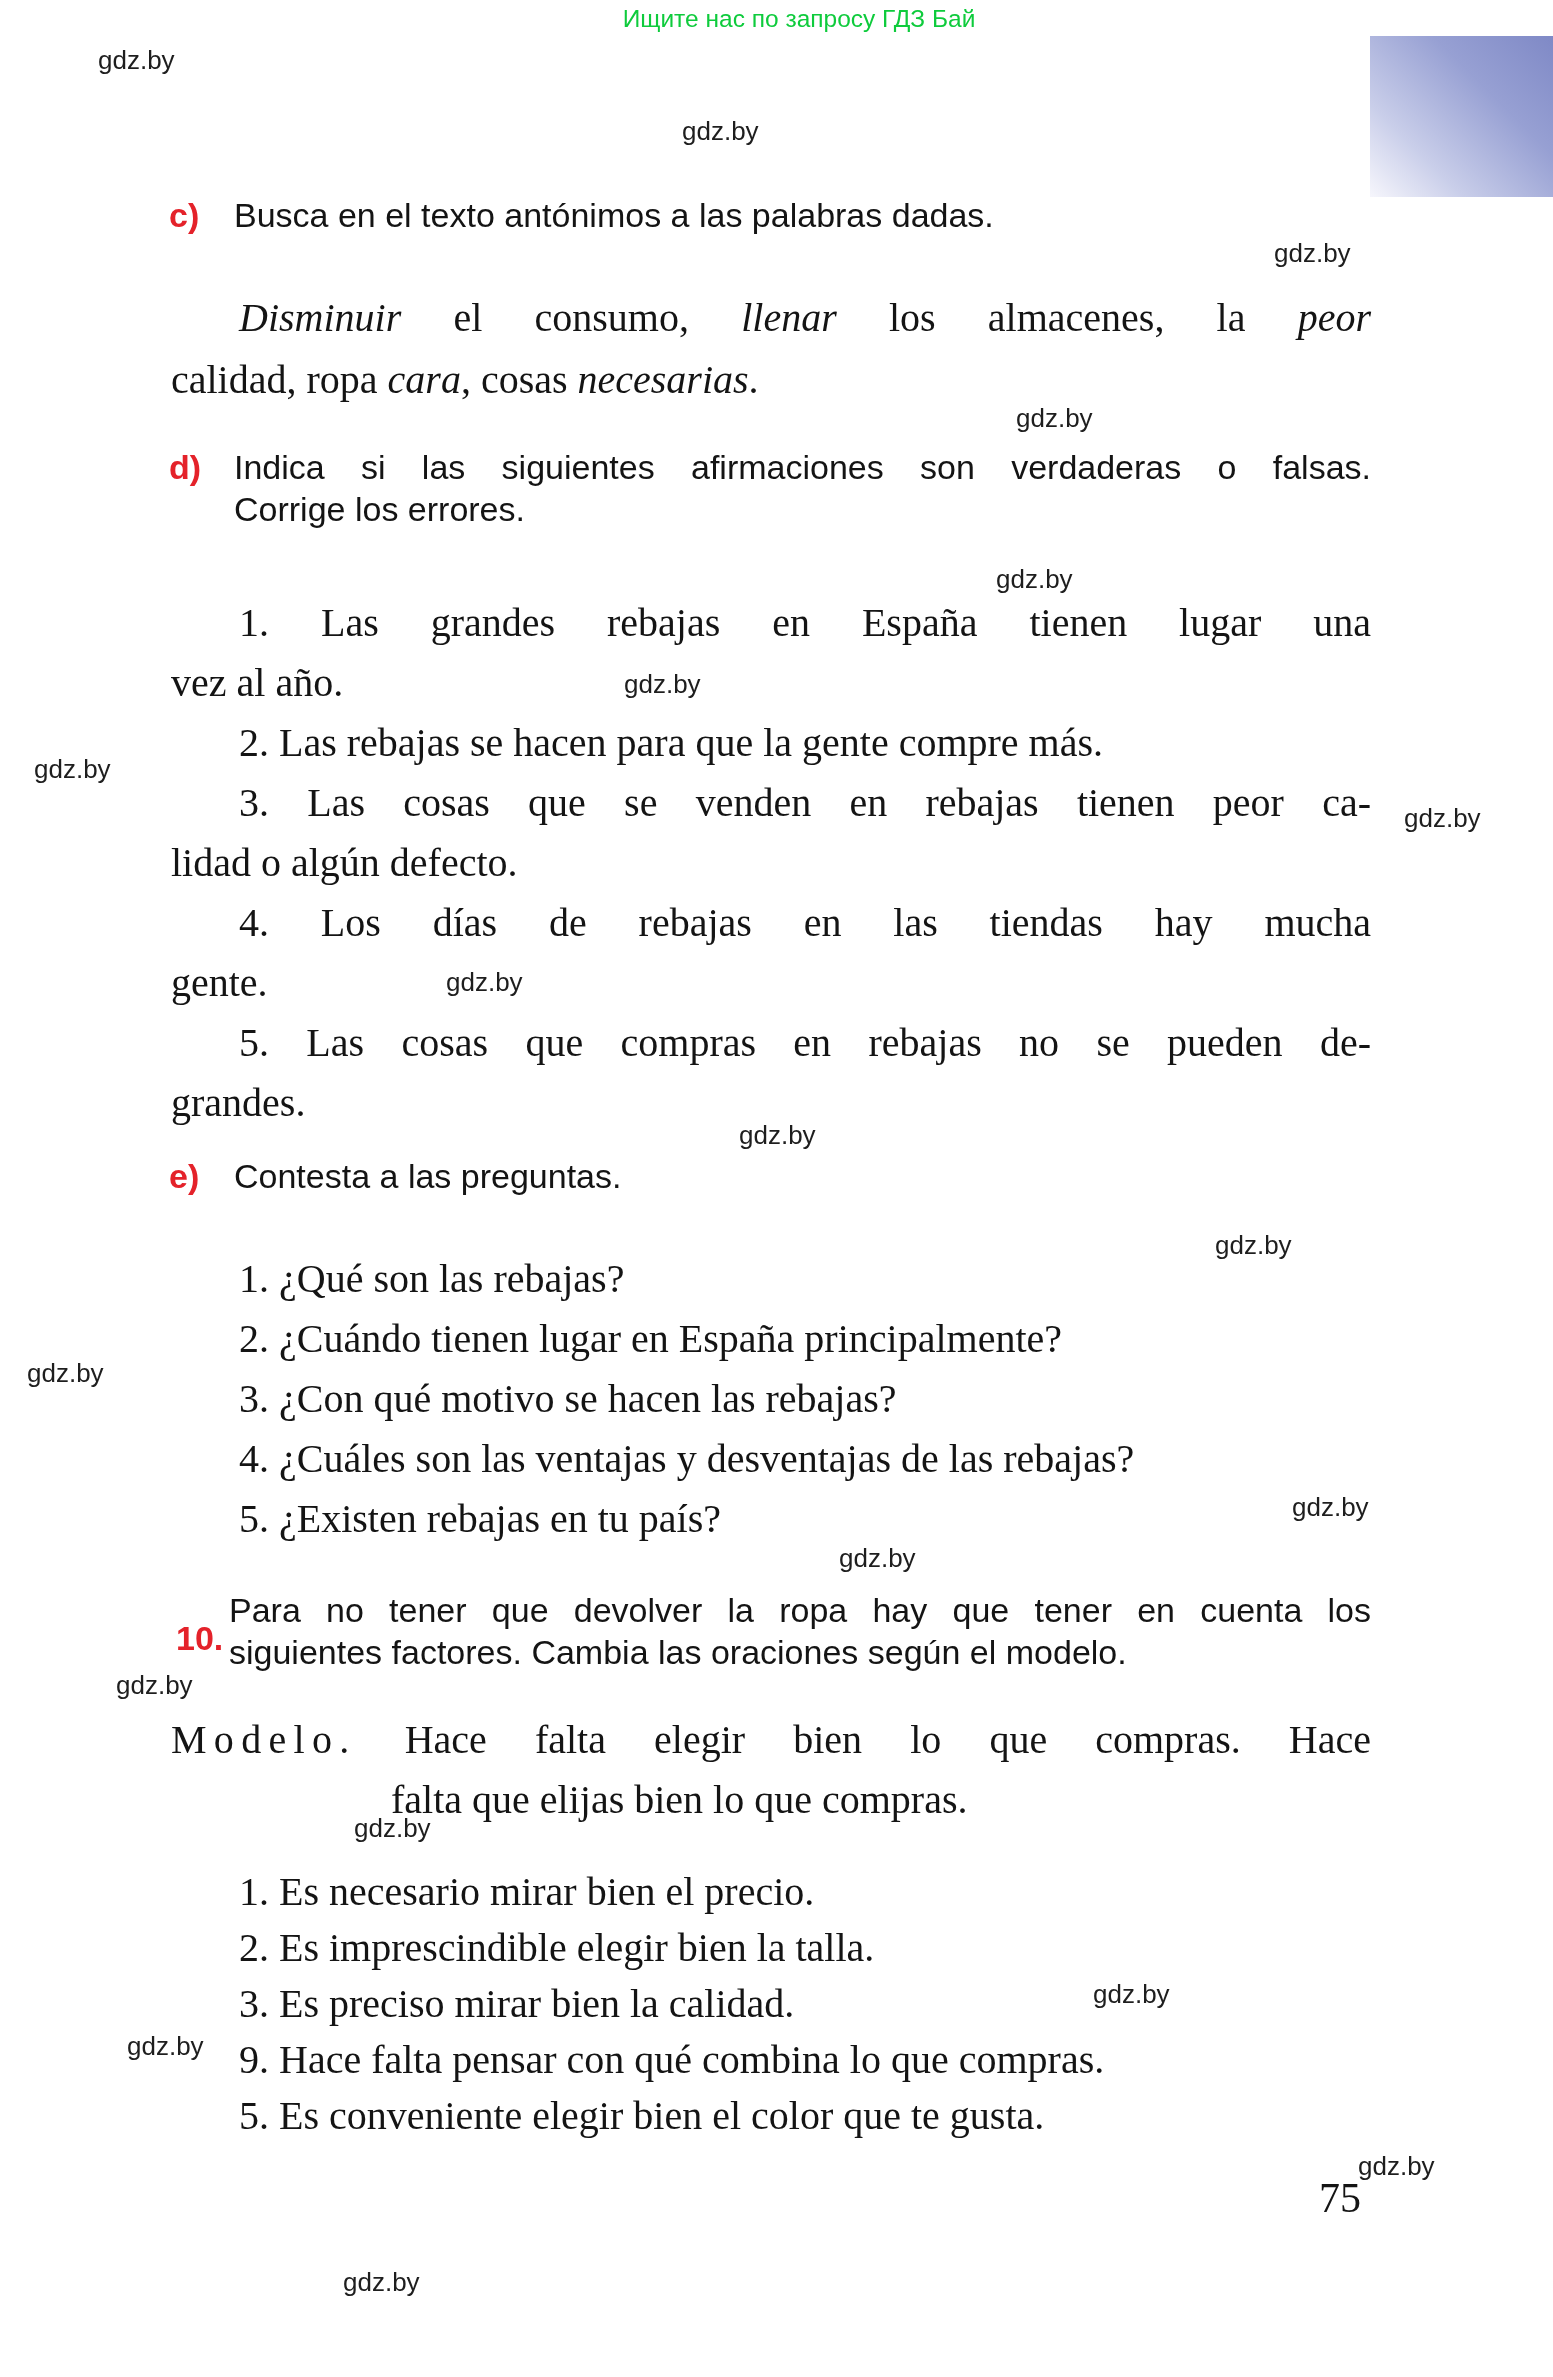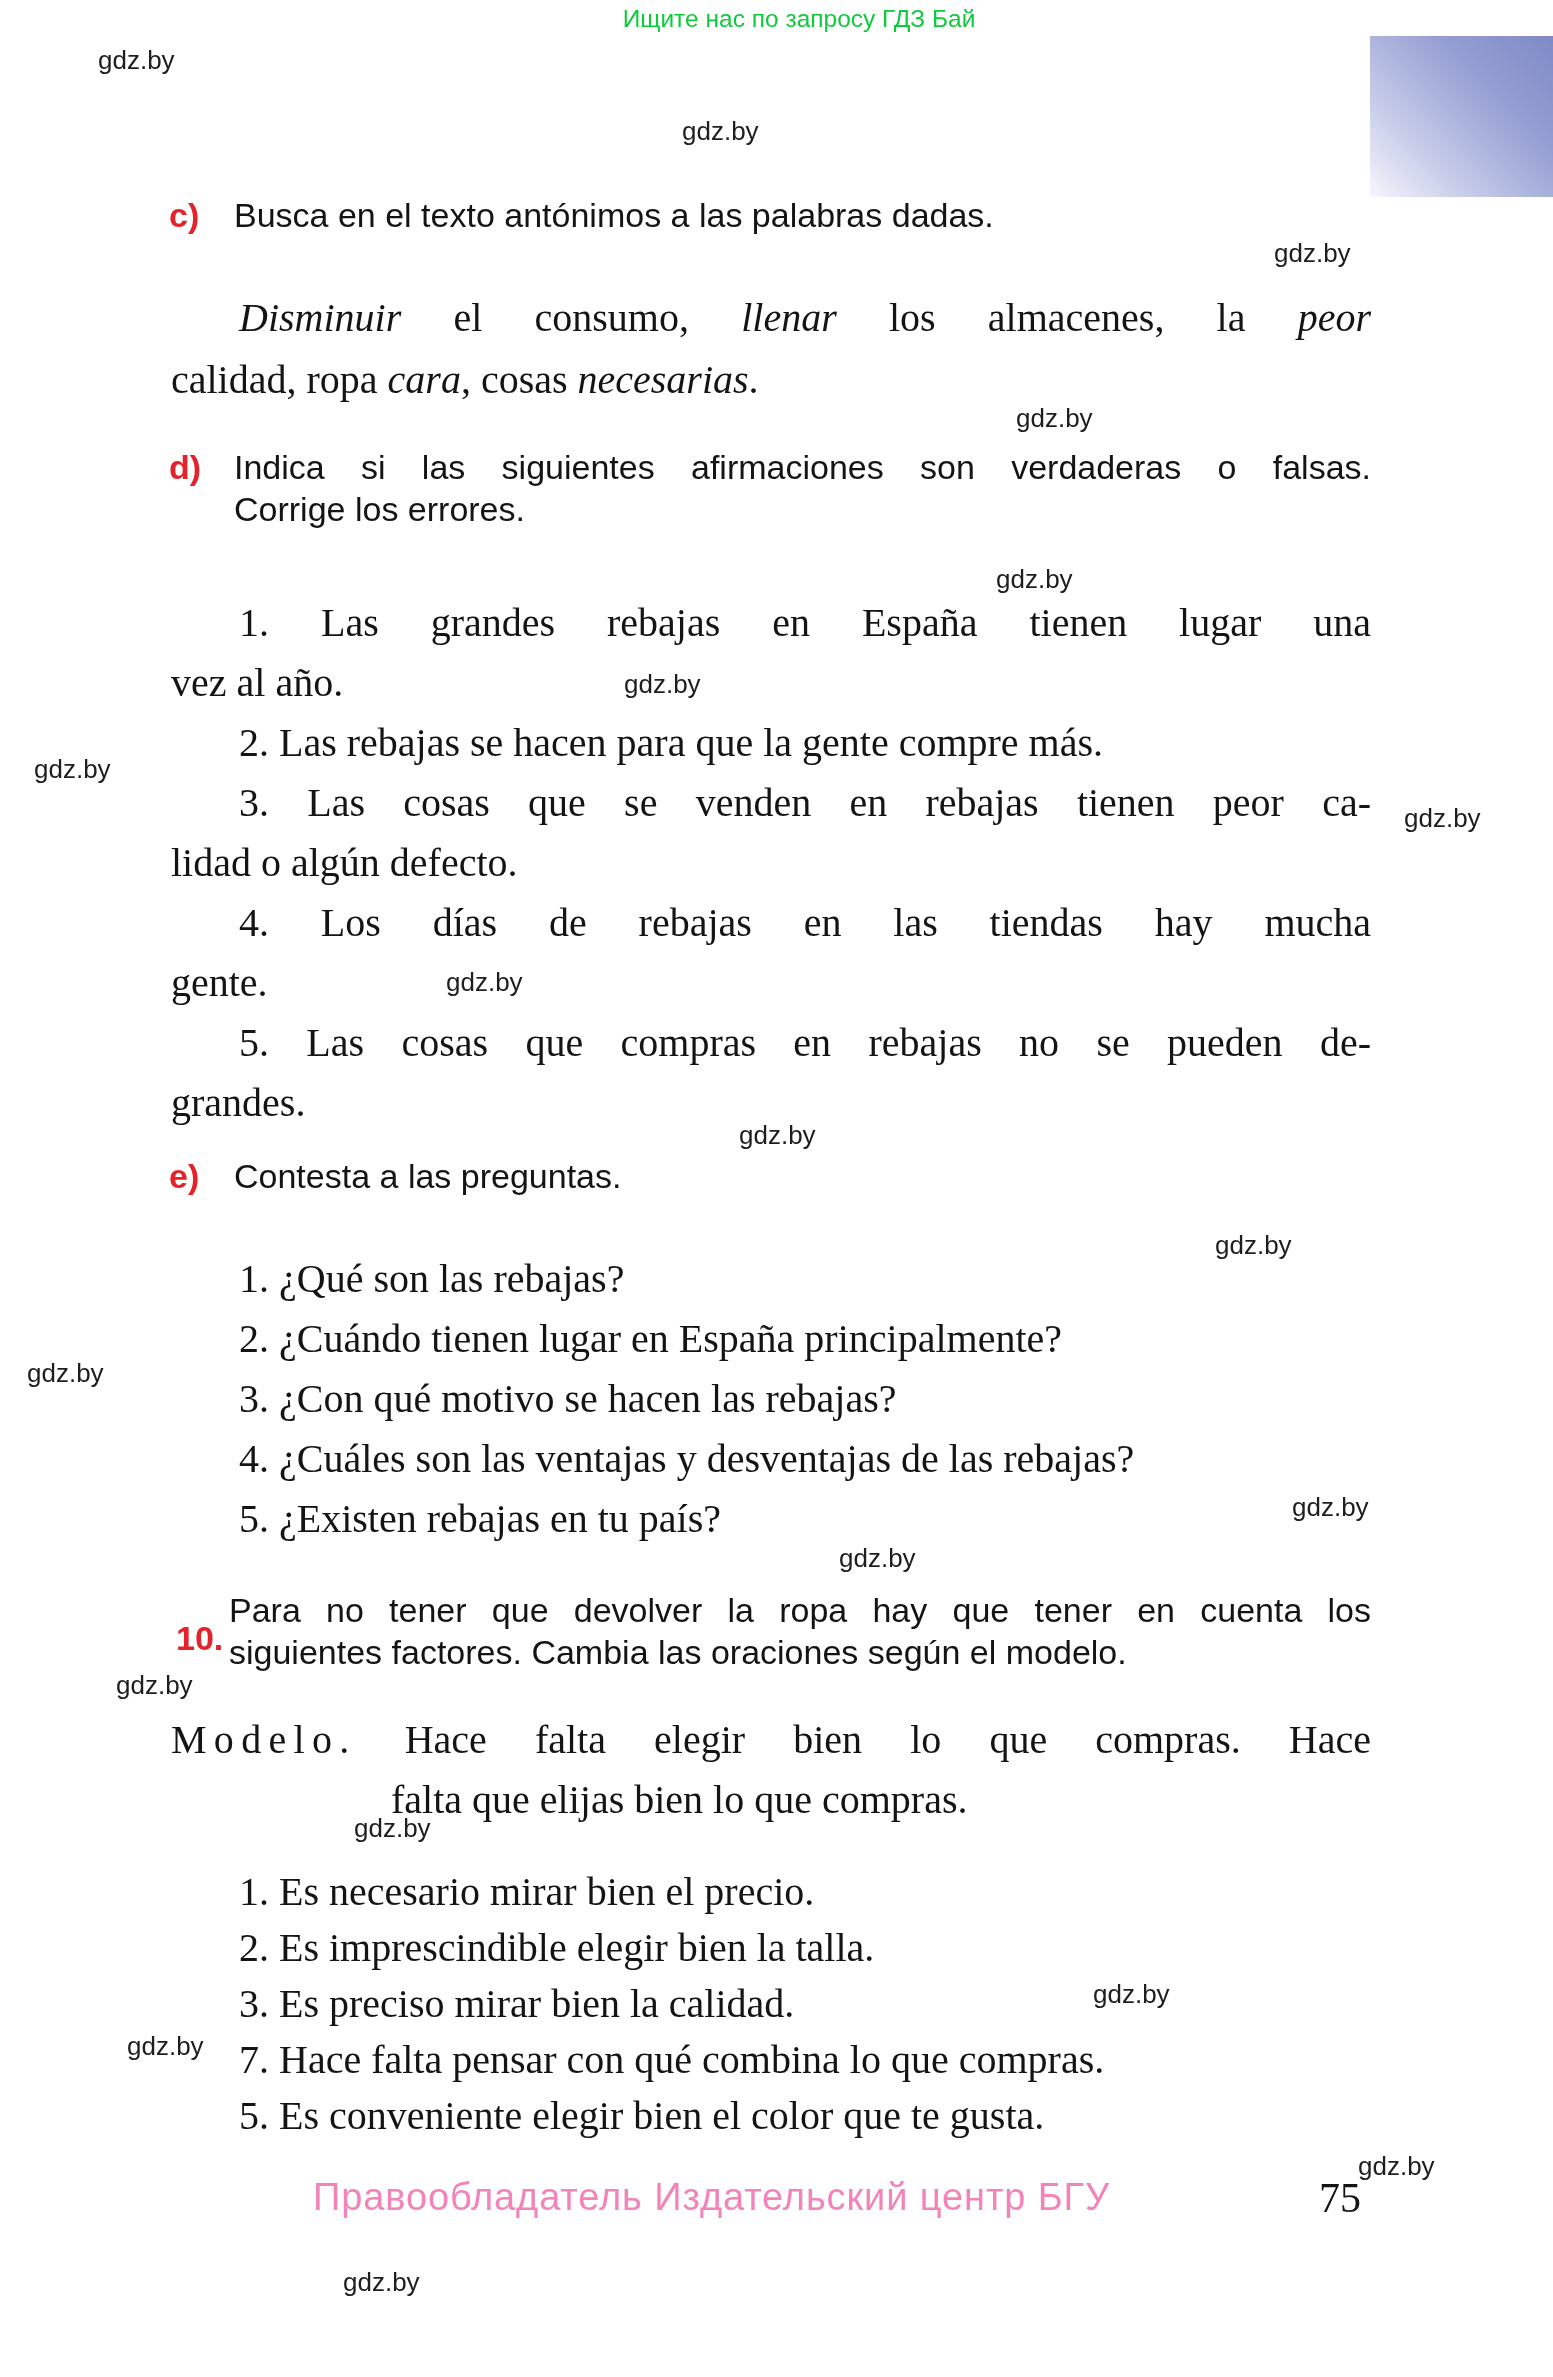--- a/index.html
+++ b/index.html
@@ -159,22 +159,21 @@
 
   <div class="serif-block" style="left:171px; top:1710px; width:1200px;">
     <div class="sline just"><span class="modelo-word">Modelo.</span><span> Hace falta elegir bien lo que compras. Hace</span></div>
     <div class="sline modelo-l2">falta que elijas bien lo que compras.</div>
   </div>
 
   <div class="serif-block" style="left:171px; top:1864px; width:1200px;">
     <div class="sline62 indent">1. Es necesario mirar bien el precio.</div>
     <div class="sline62 indent">2. Es imprescindible elegir bien la talla.</div>
     <div class="sline62 indent">3. Es preciso mirar bien la calidad.</div>
-    <div class="sline62 indent">7. Hace falta pensar con qué combina lo que compras.</div>
+    <div class="sline62 indent">9. Hace falta pensar con qué combina lo que compras.</div>
     <div class="sline62 indent">5. Es conveniente elegir bien el color que te gusta.</div>
   </div>
 
-  <div class="copyright">Правообладатель Издательский центр БГУ</div>
   <div class="pagenum">75</div>
   <a class="bottom-links" href="#">gdz by  //  гдз бай  //  гдз by</a>
 
 </div>
 
 
 </body></html>

